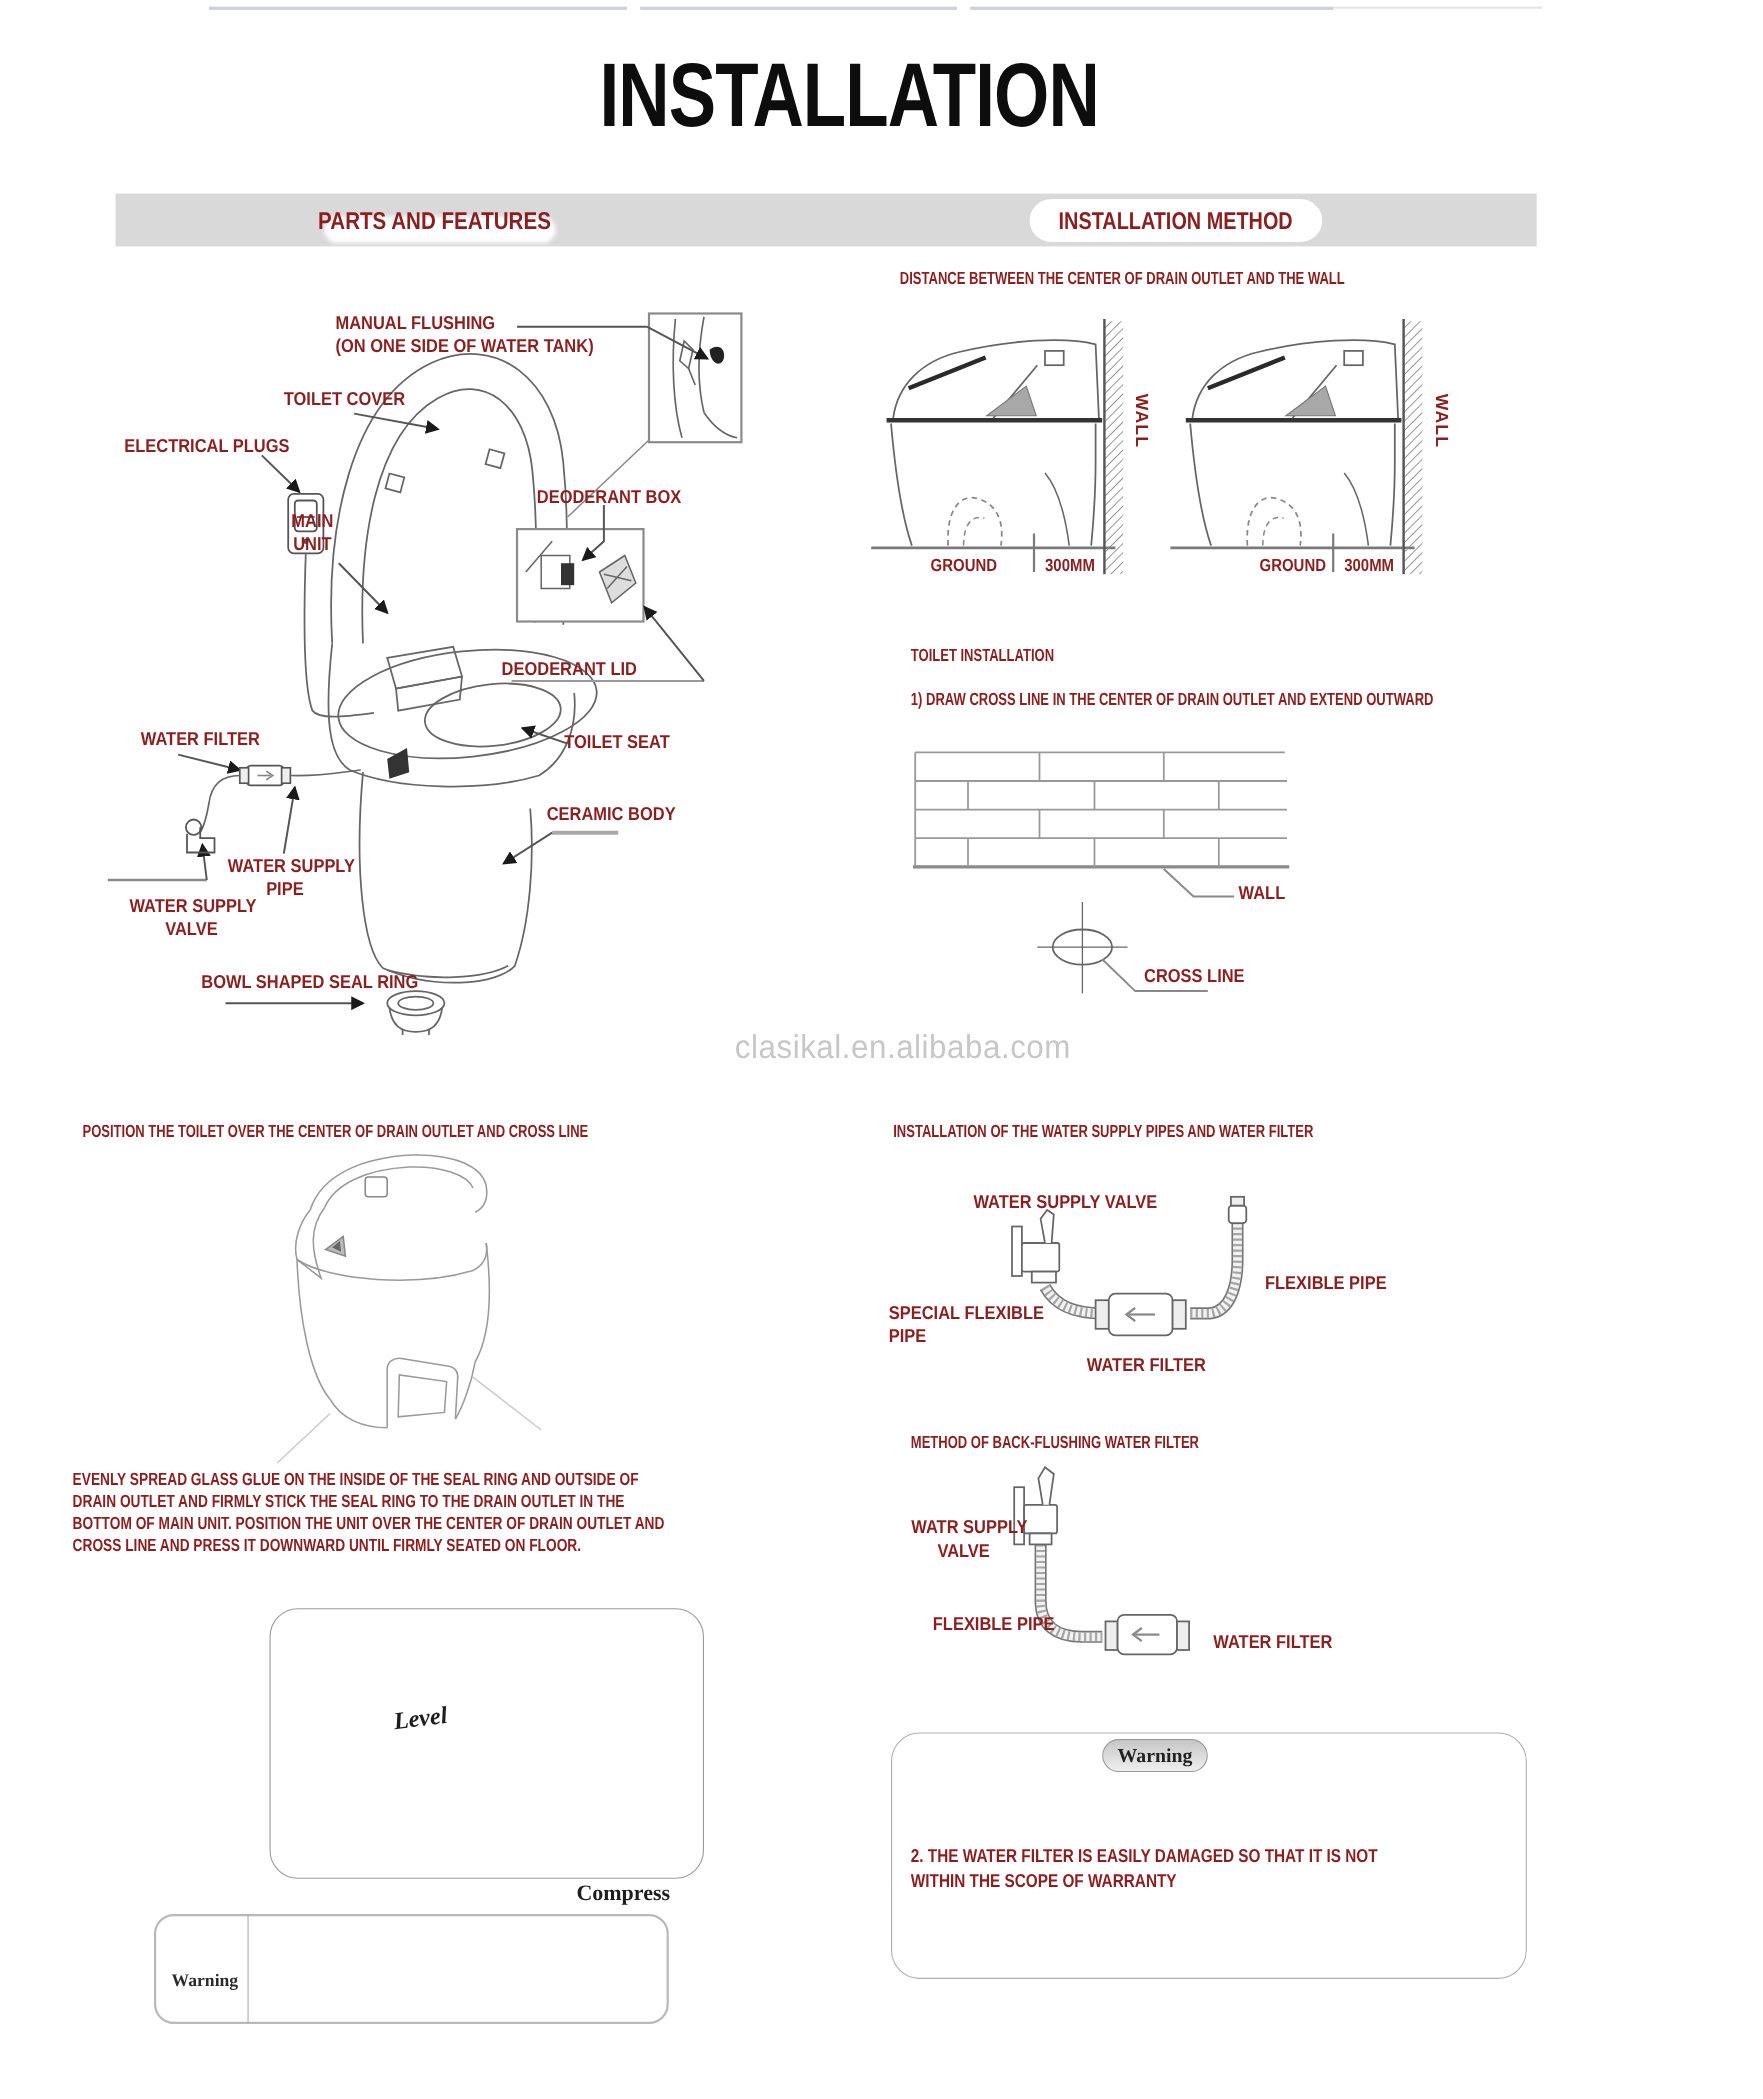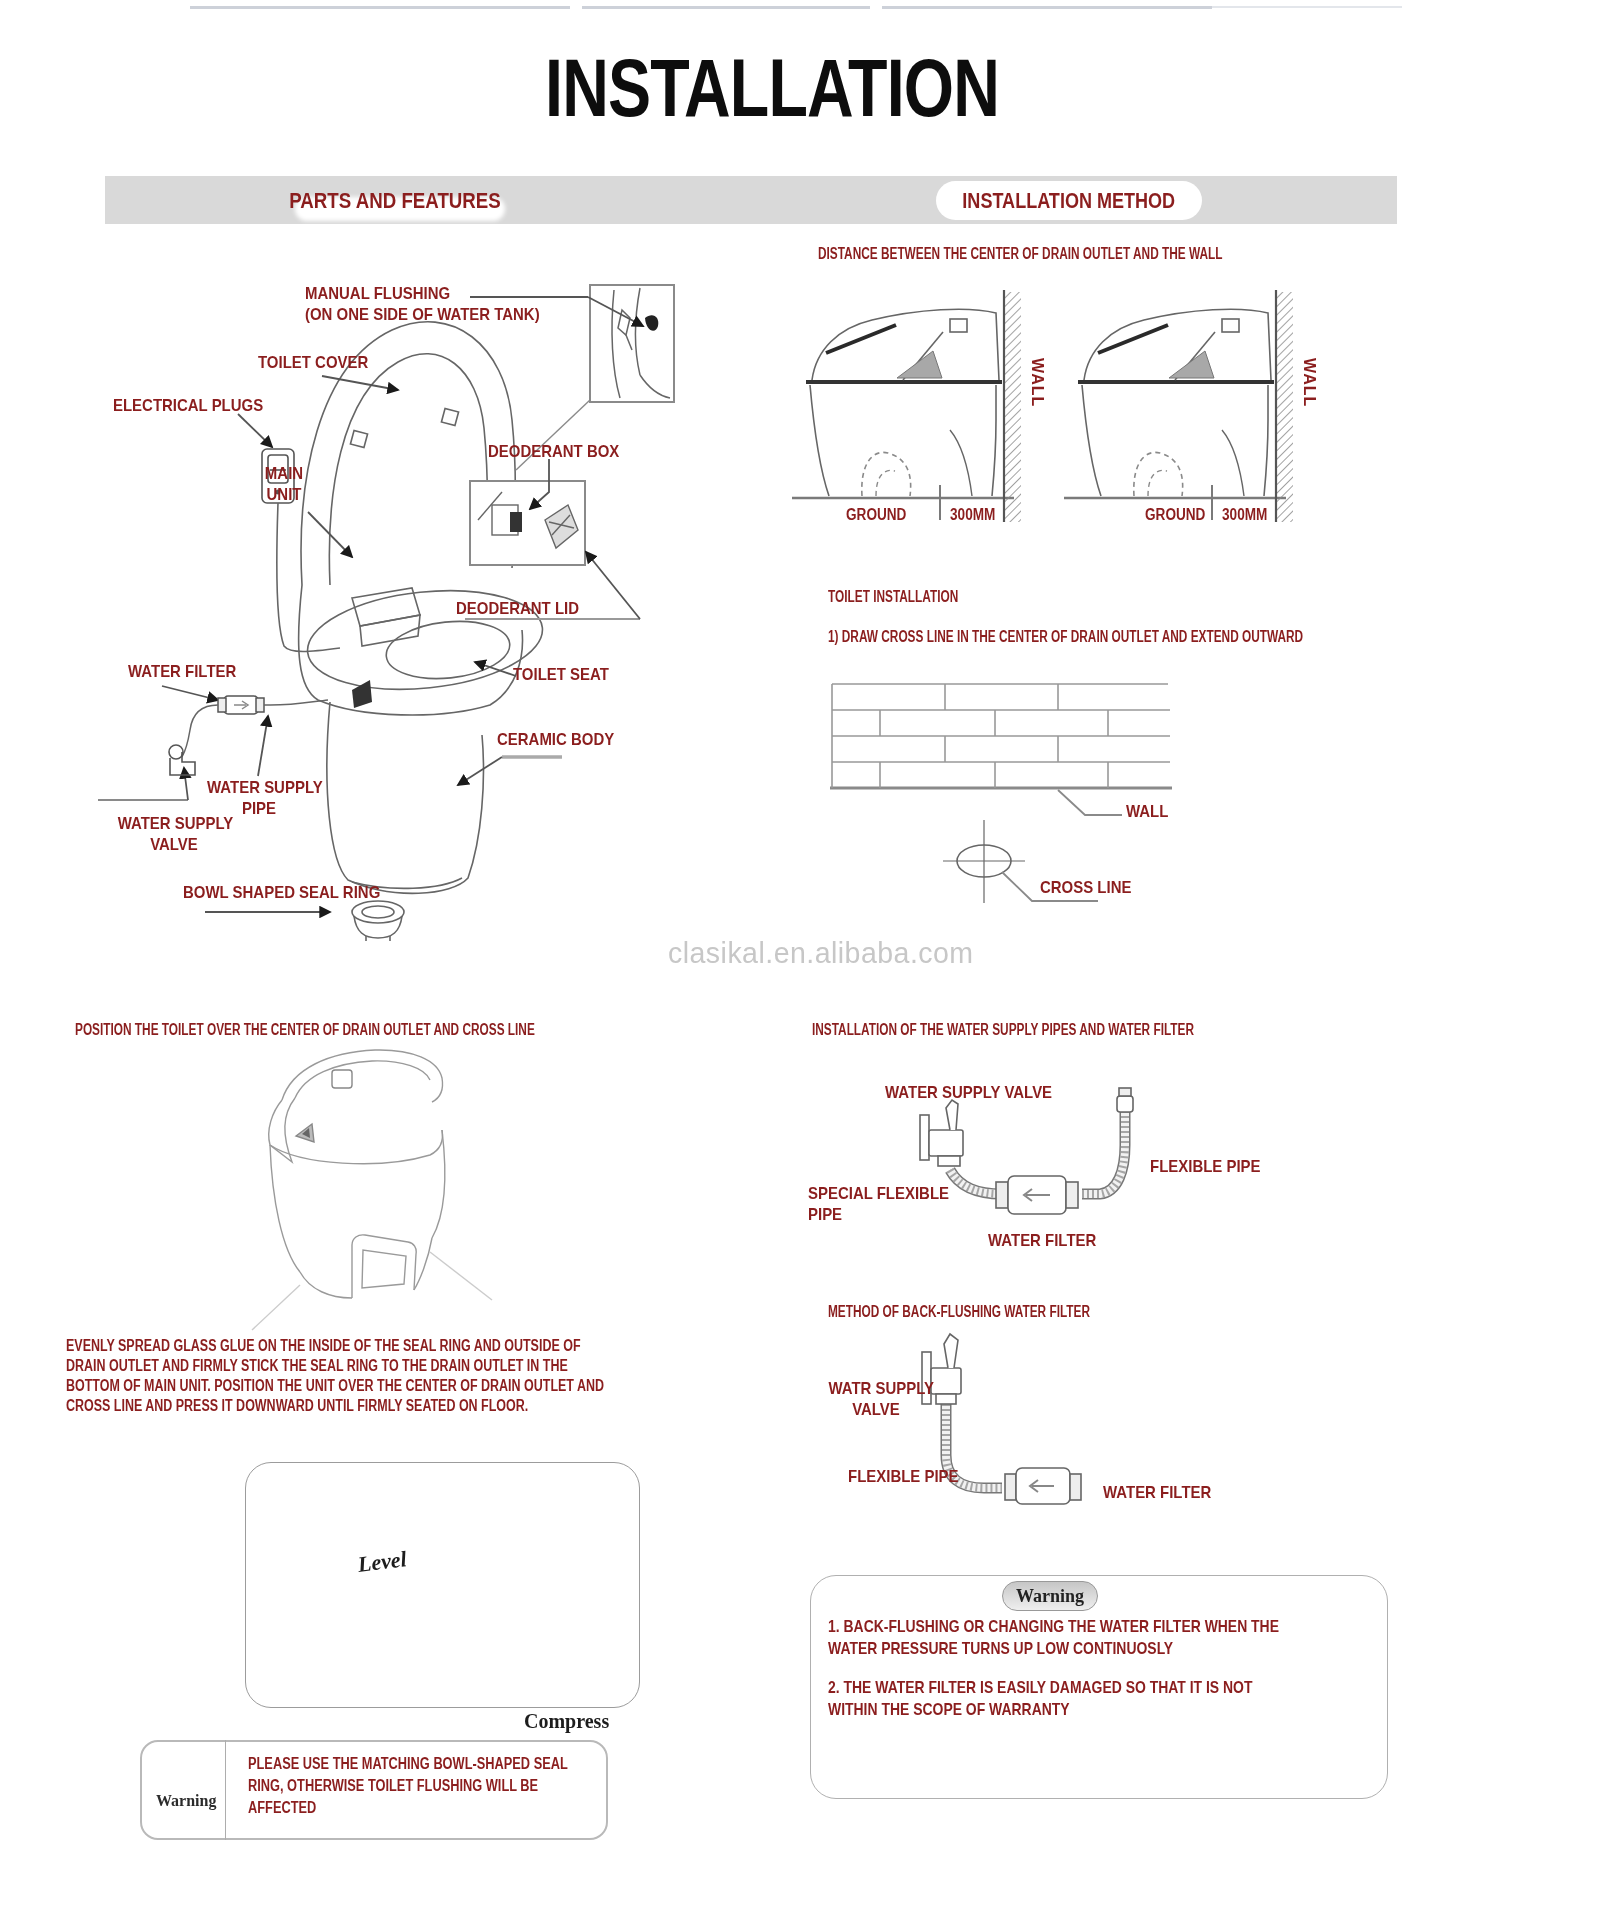--- a/index.html
+++ b/index.html
@@ -346,47 +346,38 @@
     <div class="glue-line">CROSS LINE AND PRESS IT DOWNWARD UNTIL FIRMLY SEATED ON FLOOR.</div>
   </div>
 
   <div class="abs round-box" style="left:245px;top:1462px;width:395px;height:246px;"></div>
   <div class="abs serif level-txt" style="left:358px;top:1552px;">Level</div>
   <div class="abs serif compress-txt" style="left:524px;top:1710px;">Compress</div>
 
   <div class="abs warn-box"></div>
   <div class="abs warn-divider"></div>
   <div class="abs serif warn-title" style="left:156px;top:1792px;">Warning</div>
-  <div class="abs" style="left:248px;top:1753px;">
-    <div class="warn-line">PLEASE USE THE MATCHING BOWL-SHAPED SEAL</div>
-    <div class="warn-line">RING, OTHERWISE TOILET FLUSHING WILL BE</div>
-    <div class="warn-line">AFFECTED</div>
-  </div>
 
   <div class="abs h-red" style="left:812px;top:1021px;">INSTALLATION OF THE WATER SUPPLY PIPES AND WATER FILTER</div>
   <div class="abs lbl" style="left:885px;top:1082px;">WATER SUPPLY VALVE</div>
   <div class="abs lbl" style="left:808px;top:1183px;">
     <div>SPECIAL FLEXIBLE</div>
     <div>PIPE</div>
   </div>
   <div class="abs lbl" style="left:1150px;top:1156px;">FLEXIBLE PIPE</div>
   <div class="abs lbl" style="left:988px;top:1230px;">WATER FILTER</div>
 
   <div class="abs h-red" style="left:828px;top:1303px;">METHOD OF BACK-FLUSHING WATER FILTER</div>
   <div class="abs lbl ctr" style="left:822px;top:1378px;width:108px;">
     <div>WATR SUPPLY</div>
     <div>VALVE</div>
   </div>
   <div class="abs lbl" style="left:848px;top:1466px;">FLEXIBLE PIPE</div>
   <div class="abs lbl" style="left:1103px;top:1482px;">WATER FILTER</div>
 
   <div class="abs caution-box"></div>
   <div class="abs caution-pill serif">Warning</div>
-  <div class="abs" style="left:828px;top:1616px;">
-    <div class="caution-line">1. BACK-FLUSHING OR CHANGING THE WATER FILTER WHEN THE</div>
-    <div class="caution-line">WATER PRESSURE TURNS UP LOW CONTINUOSLY</div>
-  </div>
   <div class="abs" style="left:828px;top:1677px;">
     <div class="caution-line">2. THE WATER FILTER IS EASILY DAMAGED SO THAT IT IS NOT</div>
     <div class="caution-line">WITHIN THE SCOPE OF WARRANTY</div>
   </div>
 
 </div>
 
 </body></html>

